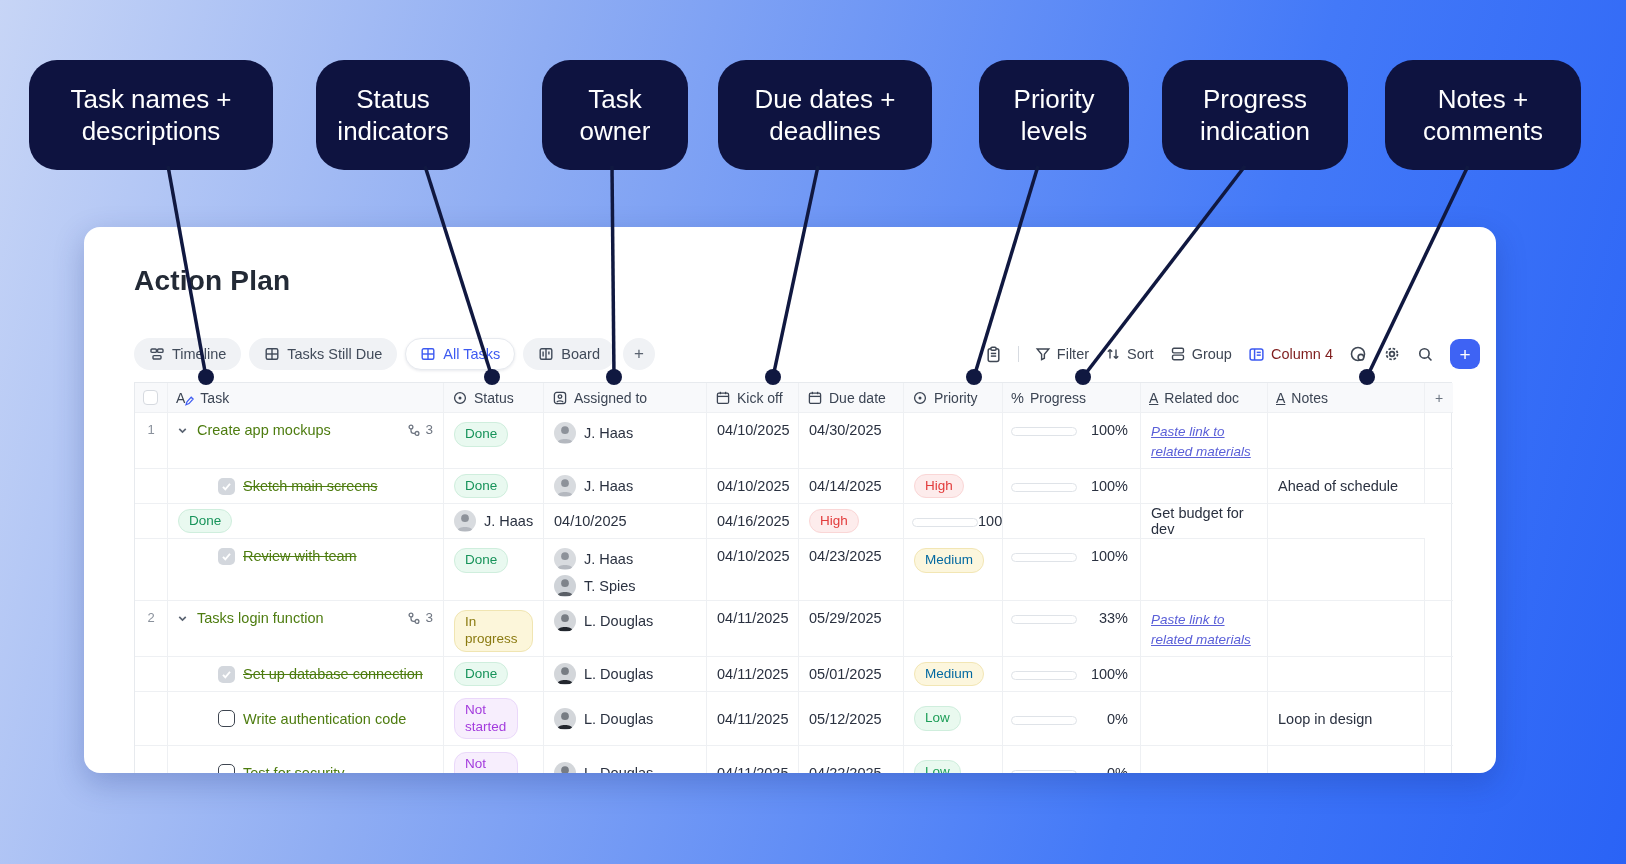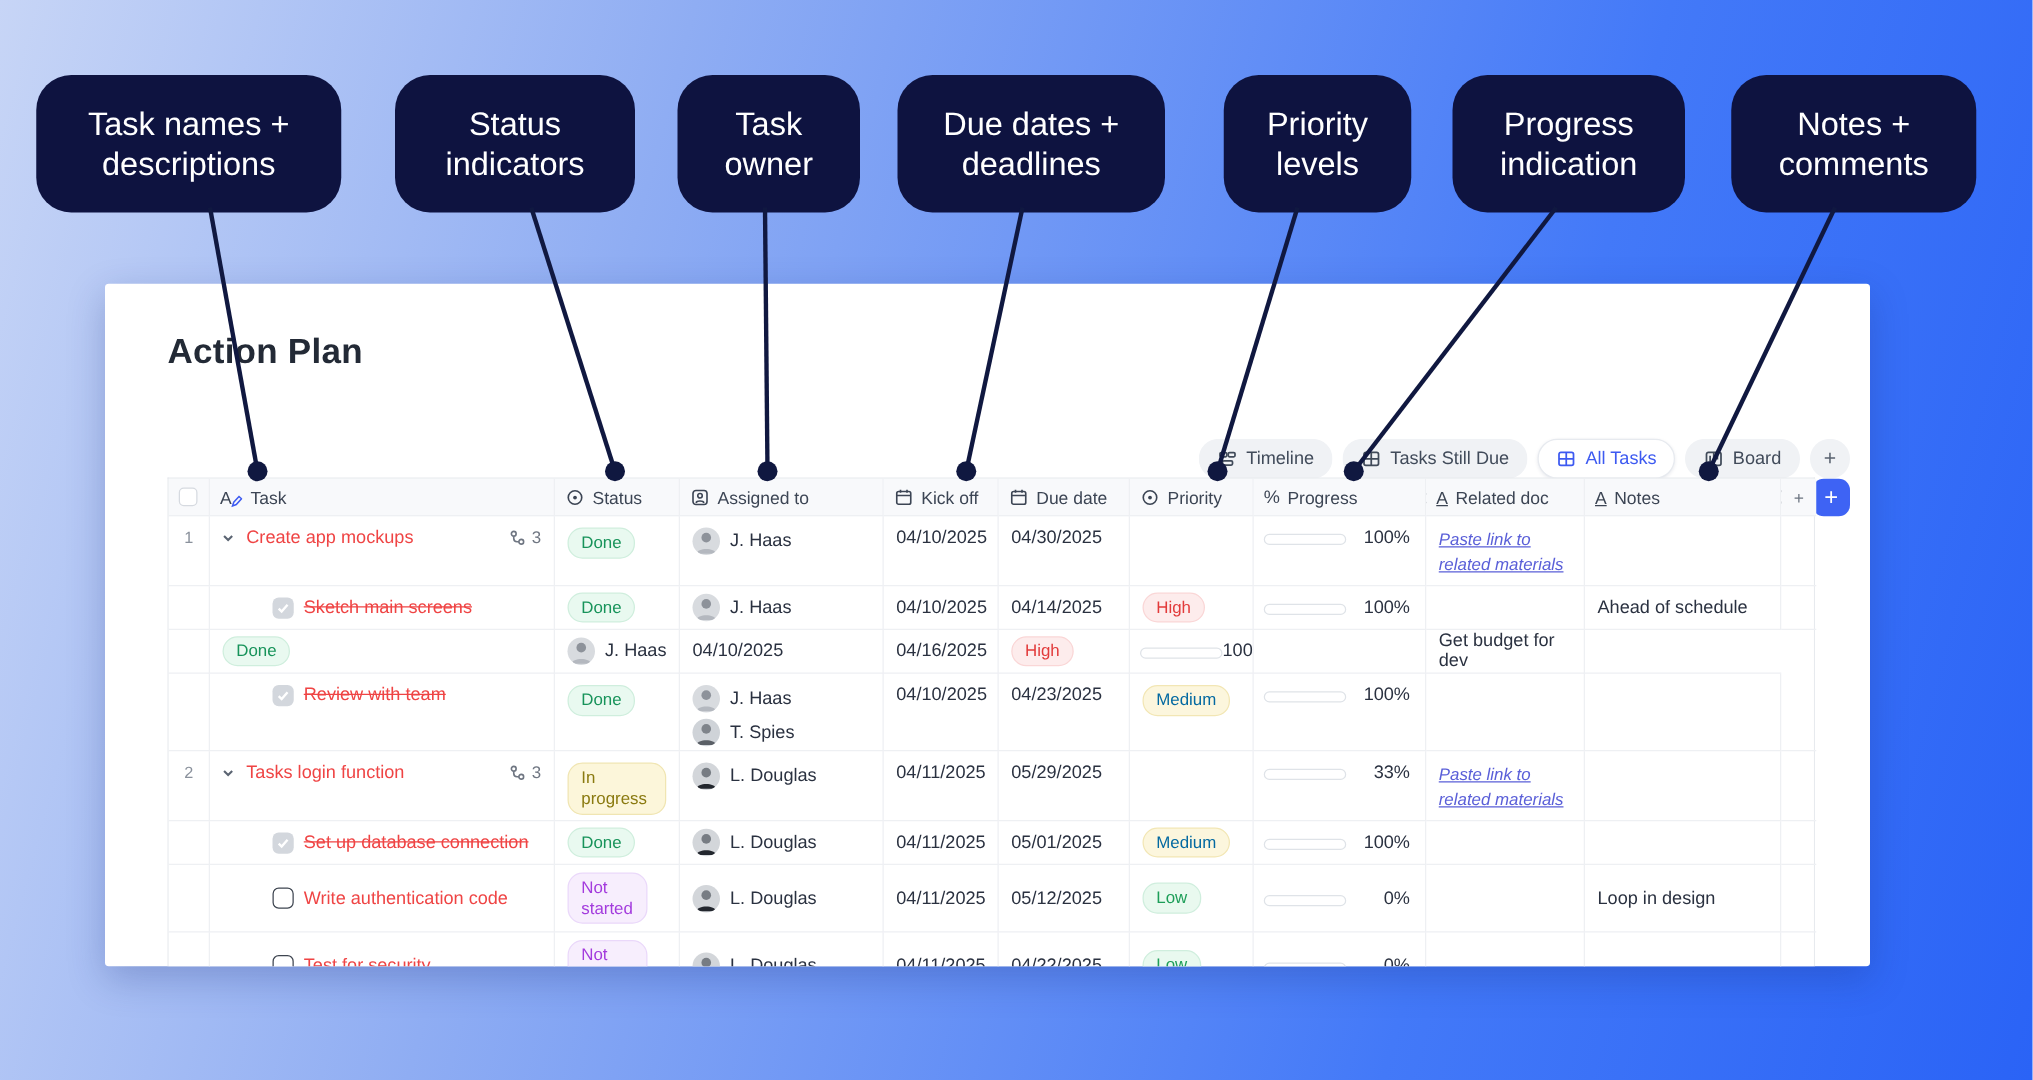--- a/index.html
+++ b/index.html
@@ -13,27 +13,27 @@
     position:absolute; top:60px; height:110px;
     background:#0e1340; border-radius:28px;
     display:flex; align-items:center; justify-content:center;
     color:#ffffff; font-size:26px; line-height:1.25; font-weight:500;
     text-align:center; padding:0 14px; z-index:3;
   }
   .connectors { position:absolute; left:0; top:0; z-index:6; pointer-events:none; }
 
   .card {
     position:absolute; left:84px; top:227px; width:1412px; height:546px;
-    background:#ffffff; border-radius:3px; z-index:4;
+    background:#ffffff; border-radius:16px; z-index:4;
     box-shadow:0 10px 30px rgba(20,40,120,.25);
     overflow:hidden;
   }
   .card h1 { position:absolute; left:50px; top:38px; font-size:28px; font-weight:700; color:#232a36; letter-spacing:.2px; }
 
-  .topbar { position:absolute; left:50px; right:16px; top:124px; height:34px; display:flex; align-items:flex-end;flex-direction:column; }
+  .topbar { position:absolute; left:50px; right:16px; top:110px; height:34px; display:flex; align-items:center; }
   .tabs { display:flex; gap:8px; align-items:center; }
   .tab {
     height:32px; display:flex; align-items:center; gap:7px; padding:0 14px;
     background:#f0f2f5; border:1px solid transparent; border-radius:17px;
     font-size:14.5px; color:#414b5a; cursor:pointer; white-space:nowrap;
   }
   .tab.active { background:#ffffff; border-color:#e7eaef; color:#3d5af1; box-shadow:0 1px 3px rgba(30,40,80,.10); font-weight:500; }
   .tab.addtab { width:32px; justify-content:center; padding:0; color:#5a6370; font-size:17px; }
   .toolbar { margin-left:auto; display:flex; align-items:center; gap:16px; color:#3f4754; font-size:14.5px; }
   .tb-item { display:flex; align-items:center; gap:6px; background:none; border:none; color:#3f4754; font-size:14.5px; font-family:inherit; cursor:pointer; white-space:nowrap; }
@@ -44,21 +44,21 @@
 
   .tablewrap { position:absolute; left:50px; top:155px; width:1318px; border:1px solid #e7eaee; border-bottom:none; }
   .trow { display:grid; grid-template-columns:33px 276px 100px 163px 92px 105px 99px 138px 127px 157px 28px; }
   .cell { border-right:1px solid #eef0f3; border-bottom:1px solid #eef0f3; display:flex; align-items:center; font-size:14.5px; color:#2a3140; overflow:hidden; }
   .cell:last-child { border-right:none; }
   .thead .cell { background:#f8f9fb; height:30px; color:#3c4554; font-size:14px; gap:6px; padding:0 8px; }
   .thead .cell.c-add { justify-content:center; color:#6b7480; }
   .row-top .cell { align-items:flex-start; padding-top:9px; }
   .cell.c-num { justify-content:center; color:#8a919c; font-size:13px; }
   .cell.c-task { padding-left:8px; padding-right:10px; gap:8px; }
-  .cell.c-task .tname { font-weight:500; color:#ef4444; }
+  .cell.c-task .tname { font-weight:500; color:#4d7c0f; }
   .sub .c-task { padding-left:50px; }
   .sub .c-task .tname { font-weight:400; }
   .struck { color:#7a828e; text-decoration:line-through; }
   .subcount { margin-left:auto; color:#6f7682; font-size:13.5px; display:flex; align-items:center; gap:4px; }
   .cell.pad { padding-left:10px; padding-right:10px; }
   .badge { border-radius:12px; padding:3px 10px; font-size:13.5px; line-height:1.25; border:1px solid transparent; }
   .b-done { background:#e9f9f0; border-color:#cfeedd; color:#17935a; }
   .b-inprogress { background:#fcf6da; border-color:#f0e5b2; color:#8a7a10; }
   .b-notstarted { background:#f7eefd; border-color:#ead8fa; color:#a33bdd; max-width:64px; }
   .b-high { background:#fdecec; border-color:#fad6d6; color:#e23b3b; }
@@ -83,21 +83,21 @@
   .chev { display:flex; color:#5b6472; margin-top:2px; }
   svg { display:block; }
 </style>
 </head>
 <body>
 
 <div id="callouts">
     <div class="callout" style="left: 29px; width: 244px;">
       <span>Task names + descriptions</span>
     </div>
-    <div class="callout" style="left: 316px; width: 192px;">
+    <div class="callout" style="left: 316px; width: 154px;">
       <span>Status indicators</span>
     </div>
     <div class="callout" style="left: 542px; width: 146px;">
       <span>Task owner</span>
     </div>
     <div class="callout" style="left: 718px; width: 214px;">
       <span>Due dates + deadlines</span>
     </div>
     <div class="callout" style="left: 979px; width: 150px;">
       <span>Priority levels</span>

